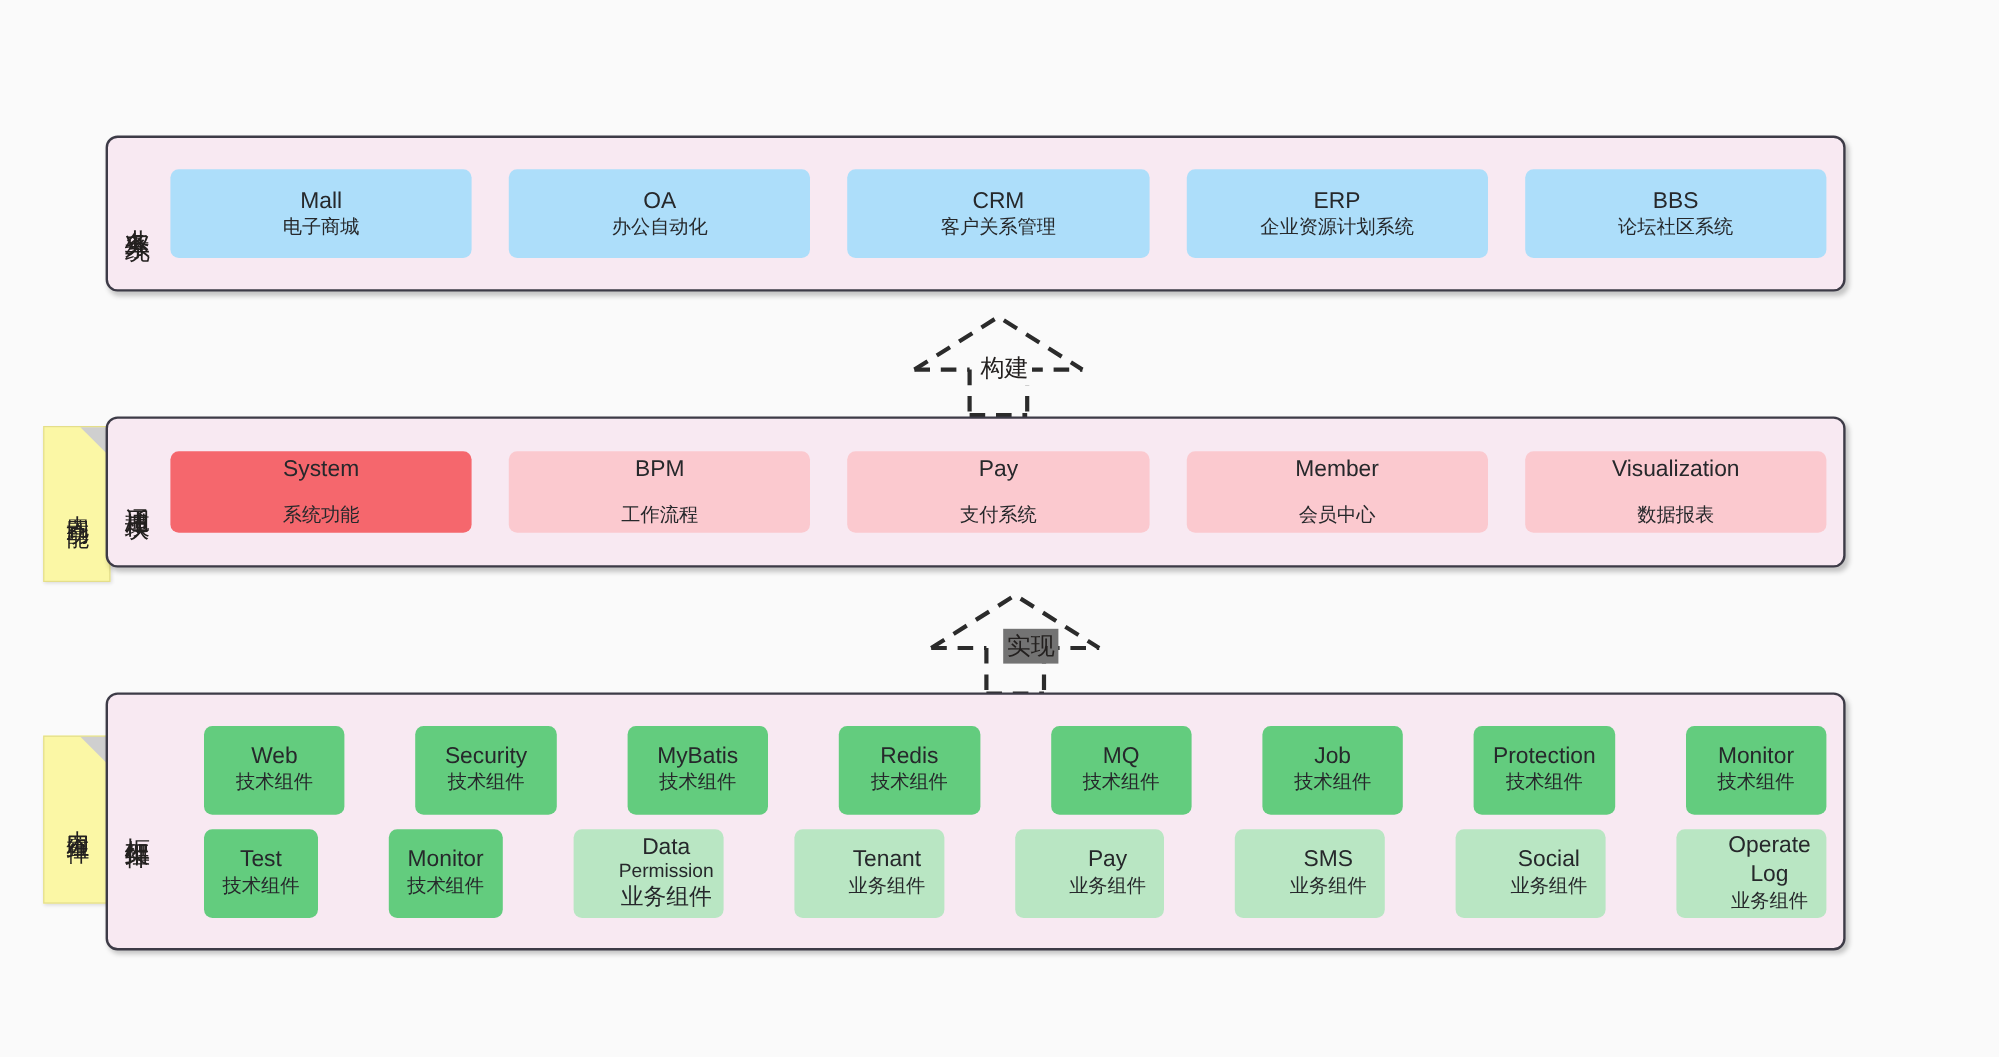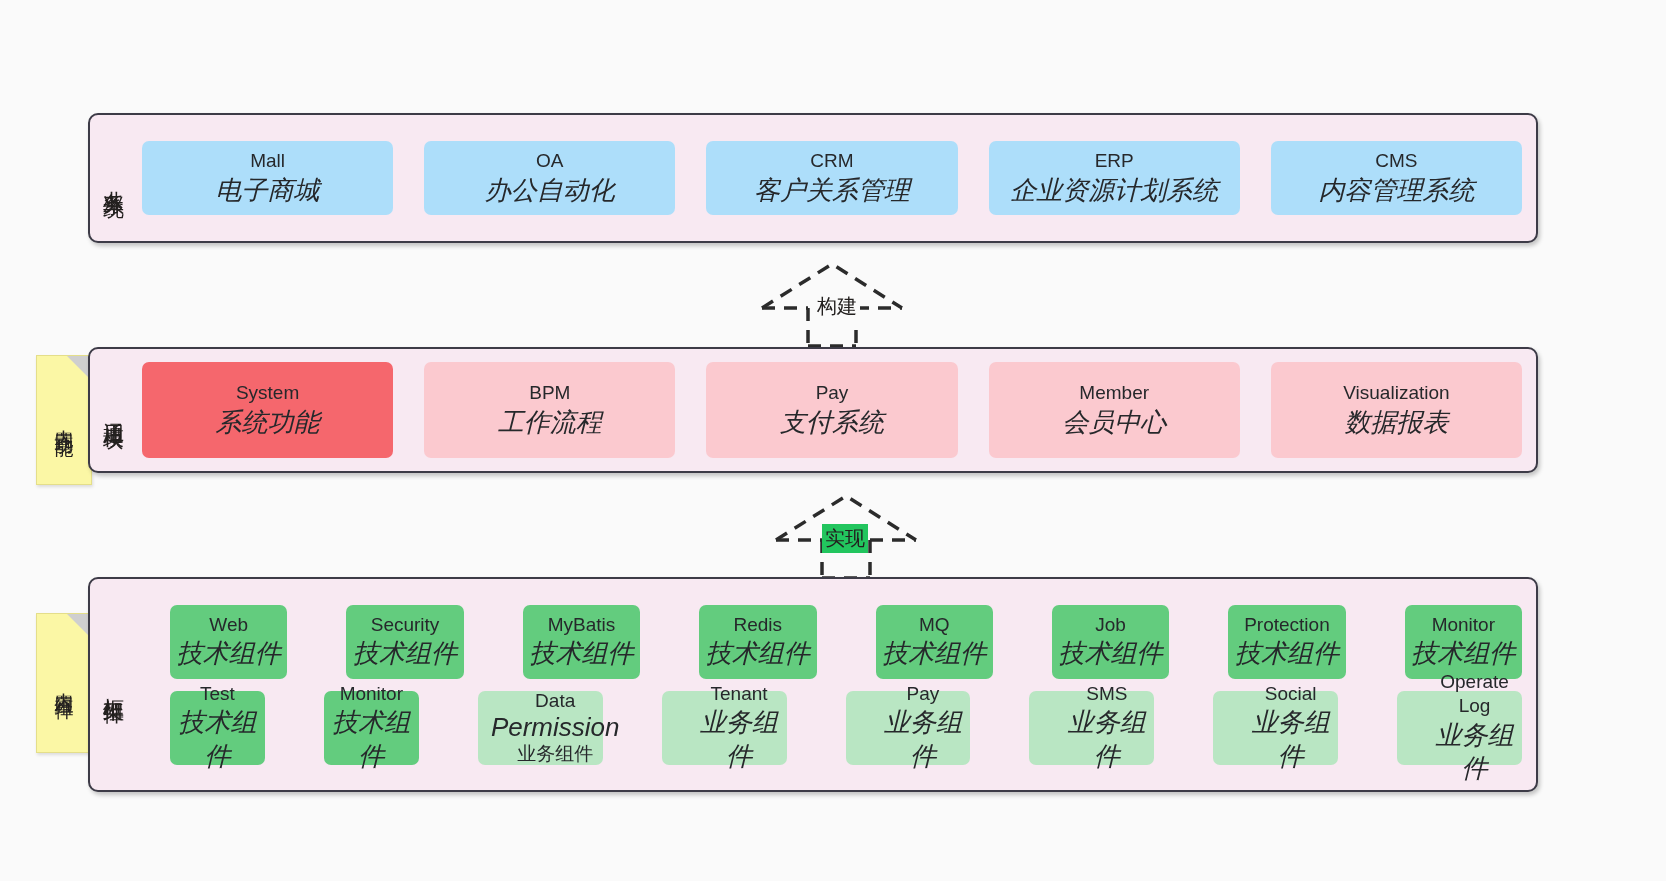--- a/index.html
+++ b/index.html
@@ -71,25 +71,25 @@
     flex-direction: column;
     align-items: center;
     justify-content: center;
     text-align: center;
     color: #26282b;
     line-height: 1.28;
     padding: 4px 6px;
     min-width: 0;
   }
   .card .t1 { font-size: 19px; }
-  .card .t2 { font-size: 26px; font-style: italic; }
+  .card .t2 { font-size: 16px; }
   .card .t3 { font-size: 19px; }
 
   .h-business  { height: 74px; }
-  .h-module    { height: 96px; }
+  .h-module    { height: 68px; justify-content: space-between; }
   .h-framework { height: 74px; margin-left: 28px; }
 
   .c-blue        { background: #addefa; }
   .c-red-strong  { background: #f5676d; }
   .c-red-light   { background: #fbc9cf; }
   .c-green-strong{ background: #63cc7e; }
   .c-green-light { background: #b9e6c3; padding-left: 36px; }
 
   
   .note {
@@ -153,22 +153,22 @@
         </div>
         <div class="card h-business c-blue">
           <div class="t1">CRM</div>
           <div class="t2">客户关系管理</div>
         </div>
         <div class="card h-business c-blue">
           <div class="t1">ERP</div>
           <div class="t2">企业资源计划系统</div>
         </div>
         <div class="card h-business c-blue">
-          <div class="t1">CMS</div>
-          <div class="t2">内容管理系统</div>
+          <div class="t1">BBS</div>
+          <div class="t2">论坛社区系统</div>
         </div>
       </div>
     </div>
   </div>
 
   <div class="connector" style="left:752px; top:256px; width:160px; height:92px;">
     <svg width="160" height="92" viewBox="0 0 160 92">
 
       <path d="M 10 52 L 80 8 L 150 52" fill="none" stroke="#2b2b2b" stroke-width="3.5" stroke-dasharray="13,9" stroke-linecap="butt"></path>
 
@@ -212,21 +212,21 @@
       </div>
     </div>
   </div>
 
   <div class="connector" style="left:766px; top:488px; width:160px; height:92px;">
     <svg width="160" height="92" viewBox="0 0 160 92">
       <path d="M 10 52 L 80 8 L 150 52" fill="none" stroke="#2b2b2b" stroke-width="3.5" stroke-dasharray="13,9" stroke-linecap="butt"></path>
       <path d="M 56 52 L 56 90 M 104 52 L 104 90 M 56 90 L 104 90" fill="none" stroke="#2b2b2b" stroke-width="3.5" stroke-dasharray="13,9"></path>
       <path d="M 10 52 L 56 52 M 104 52 L 150 52" fill="none" stroke="#2b2b2b" stroke-width="3.5" stroke-dasharray="13,9"></path>
     </svg>
-    <div class="conn-label" style="left:56px; top:36px; background:#22c55e; padding:1px 3px;">实现</div>
+    <div class="conn-label" style="left:70px; top:36px; background:#737373; padding:1px 3px;">实现</div>
   </div>
 
   <div class="note" style="left:36px; top:613px; height:140px;">
     <div class="fold"></div>
     <div class="note-text">内置组件</div>
   </div>
 
   <div class="layer" style="left:88px; top:577px; width:1450px; height:215px;">
     <div class="layer-label">
       <span>框架组件</span>

